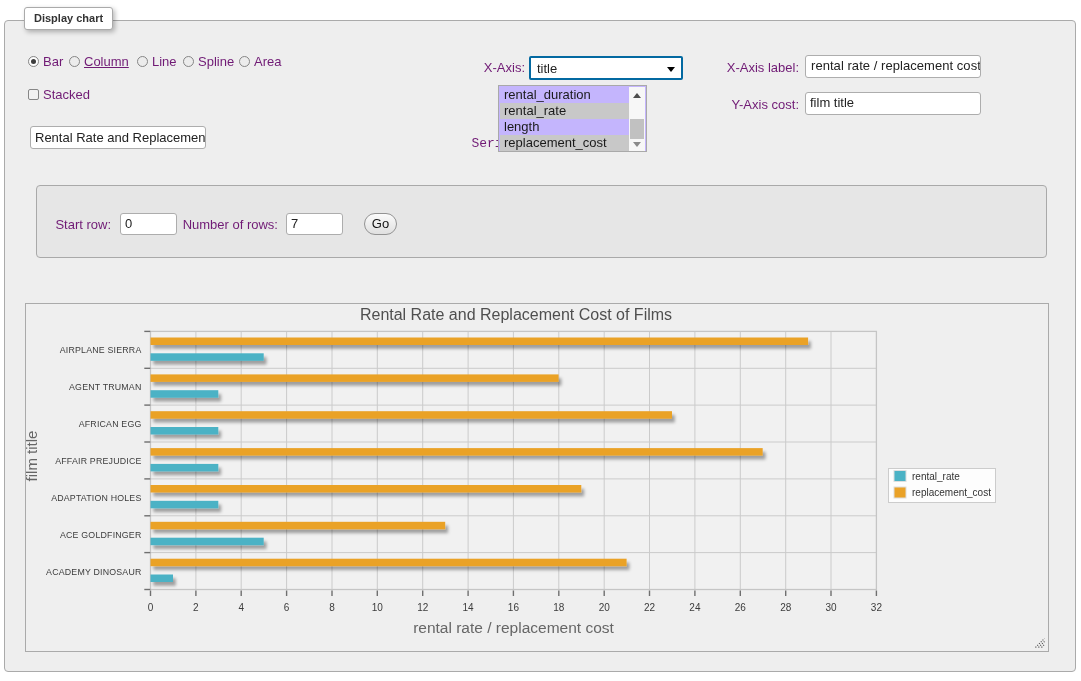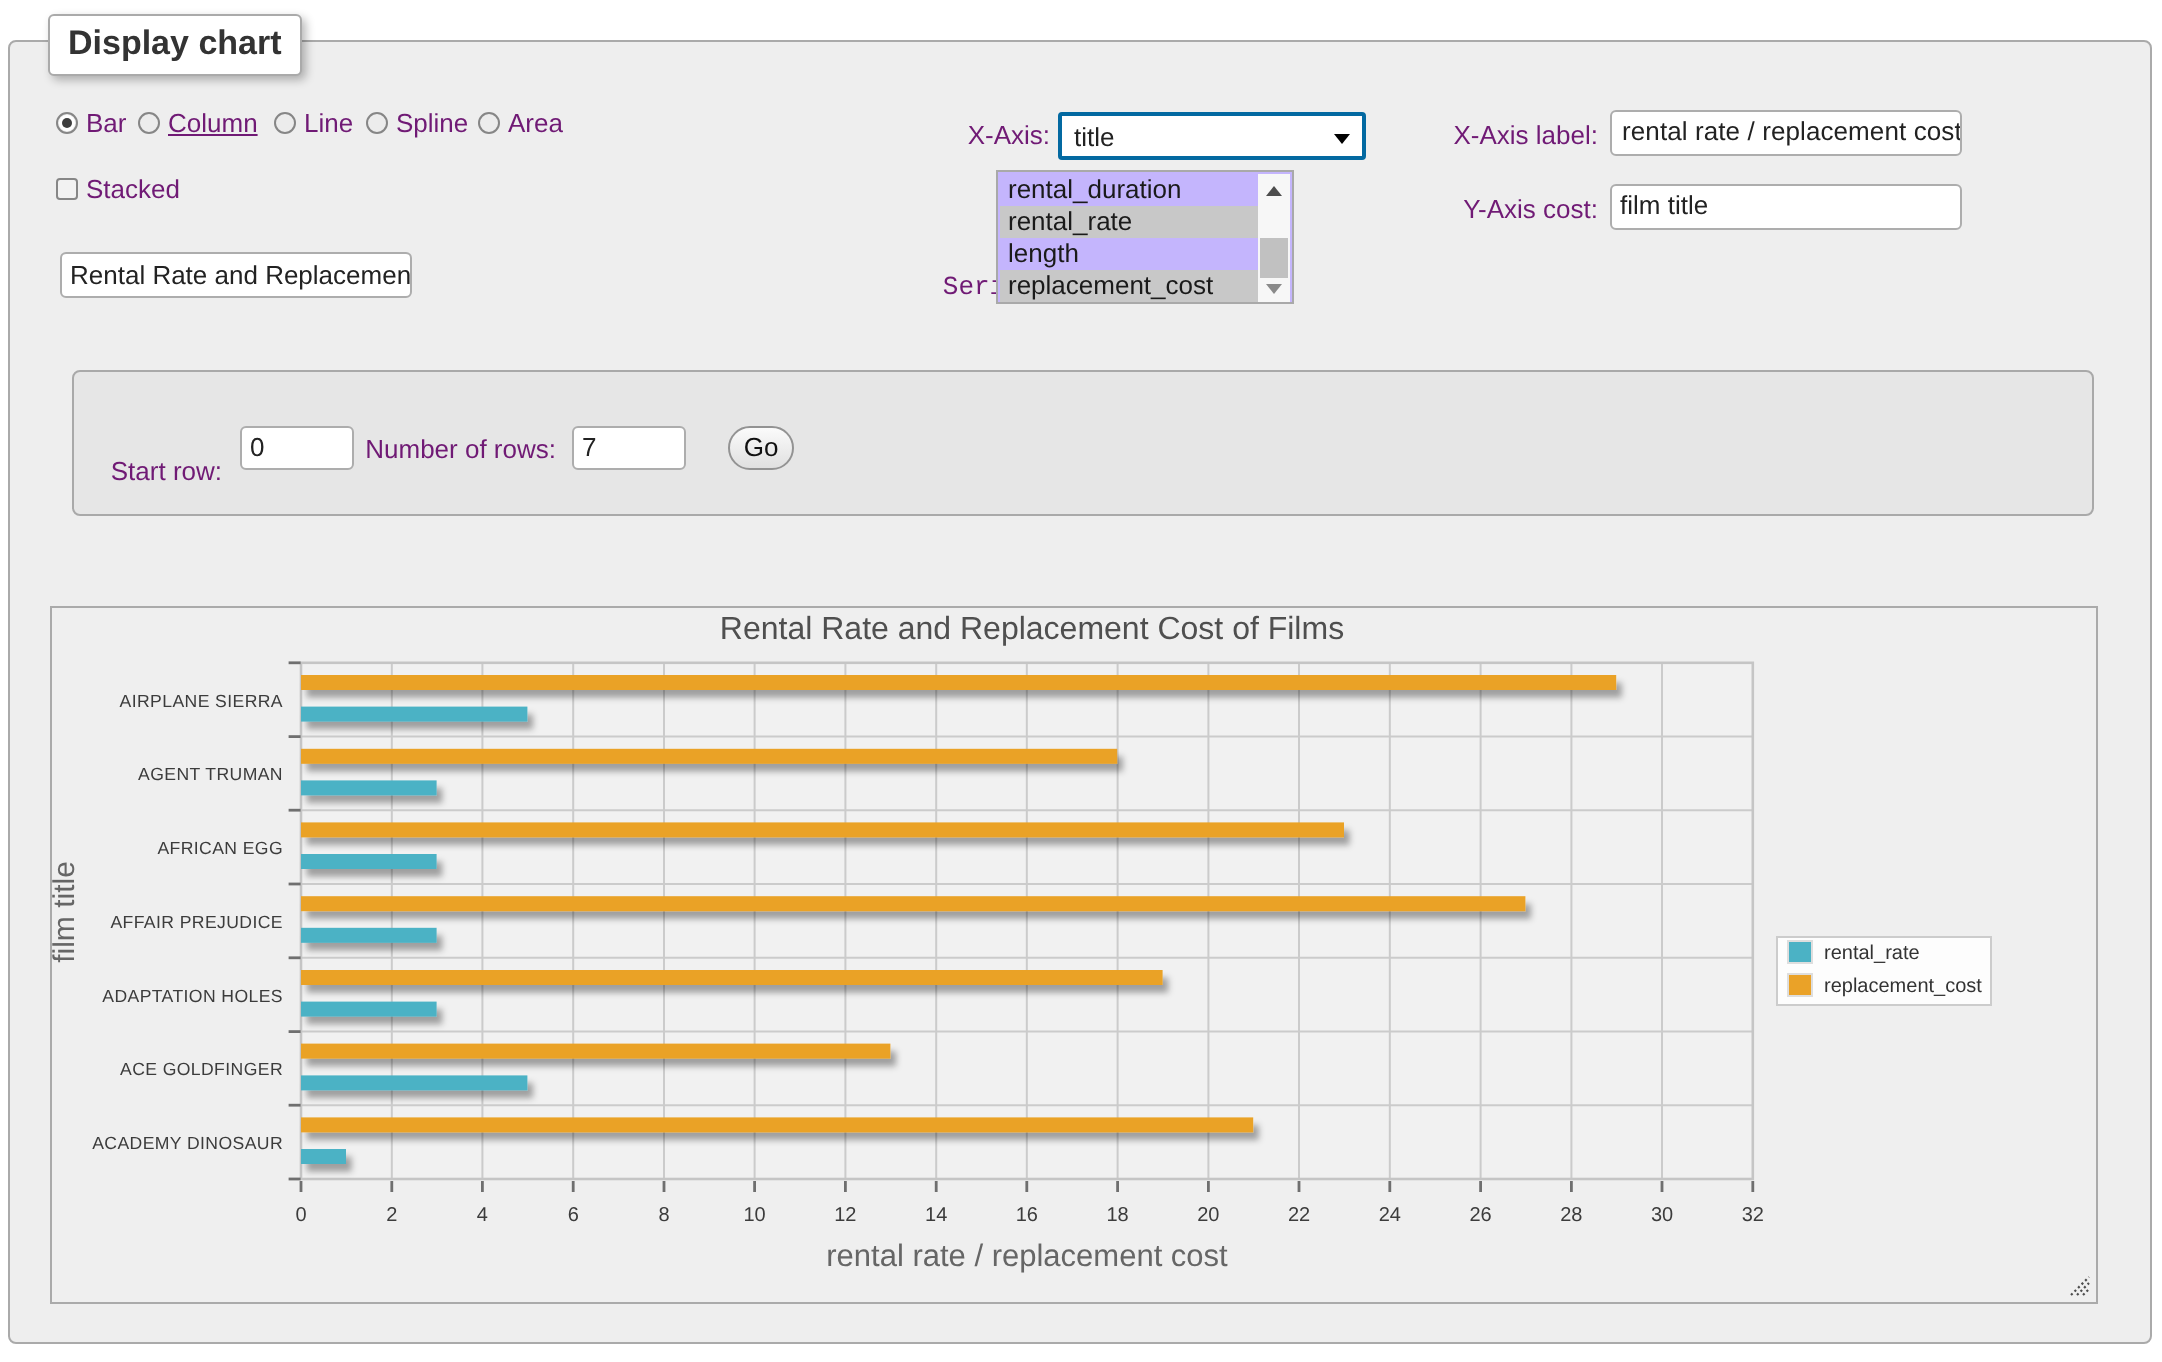--- a/index.html
+++ b/index.html
@@ -1,20 +1,20 @@
 <!DOCTYPE html>
 <html><head>
 <meta charset="utf-8">
 <style>
 html,body{margin:0;padding:0;background:#fff;width:1081px;height:681px;overflow:hidden;}
 *{box-sizing:border-box;}
 body{font-family:"Liberation Sans",sans-serif;font-size:13px;color:#333;}
 .abs{position:absolute;}
 #fieldset{left:4px;top:20px;width:1072px;height:652px;border:1px solid #aaa;border-radius:4px;background:#eee;}
-#legend{left:24px;top:7px;background:#fff;border:1px solid #aaa;border-radius:3px;padding:4px 9px 5px 9px;font-weight:bold;font-size:17px;color:#333;box-shadow:2px 2px 5px rgba(0,0,0,0.28);}
+#legend{left:24px;top:7px;background:#fff;border:1px solid #aaa;border-radius:3px;padding:4px 9px 5px 9px;font-weight:bold;font-size:11px;color:#333;box-shadow:2px 2px 5px rgba(0,0,0,0.28);}
 .lab{font-size:13px;color:#701a75;line-height:22px;white-space:nowrap;}
 .radio{width:11px;height:11px;border:1px solid #868686;border-radius:50%;background:#ececec;}
 .radio.on::after{content:"";position:absolute;left:2px;top:2px;width:5px;height:5px;border-radius:50%;background:#3d3d3d;box-shadow:0 0 0 1.5px #fff;}
 .checkbox{width:11px;height:11px;border:1px solid #868686;border-radius:2px;background:#f2f2f2;}
 .tinput{background:#fff;border:1px solid #adadad;border-radius:3px;overflow:hidden;white-space:nowrap;font-size:13px;color:#222;line-height:19px;padding:0 0 0 4px;}
 #xsel{left:529px;top:56px;width:154px;height:23.5px;background:#fff;border:2px solid #0369a1;border-radius:2px;}
 #xsel .txt{position:absolute;left:6px;top:0;line-height:21px;font-size:13px;color:#222;}
 #xsel .arr{position:absolute;right:6px;top:9px;width:0;height:0;border-left:4px solid transparent;border-right:4px solid transparent;border-top:5px solid #000;}
 #listbox{left:498px;top:85px;width:149px;height:67px;background:#c4b5fd;border:1px solid #a9a9a9;overflow:hidden;}
 .opt{position:absolute;left:1px;width:131px;height:16.5px;line-height:15.5px;padding-left:4px;font-size:13px;color:#1a1a1a;white-space:nowrap;}
@@ -66,21 +66,21 @@
       <span class="dn"></span>
     </div>
 </div>
 
 <span class="abs lab" style="left:700px;top:57px;width:99px;text-align:right;">X-Axis label:</span>
 <div class="abs tinput" style="left:805px;top:55px;width:176px;height:23px;padding-left:5px;letter-spacing:0.05px;">rental rate / replacement cost</div>
 <span class="abs lab" style="left:700px;top:94px;width:99px;text-align:right;">Y-Axis cost:</span>
 <div class="abs tinput" style="left:805px;top:92px;width:176px;height:22.5px;">film title</div>
 
 <div id="pbox" class="abs"></div>
-<span class="abs lab" style="left:40px;top:214px;width:71px;text-align:right;margin-top:11px;">Start row:</span>
+<span class="abs lab" style="left:40px;top:214px;width:71px;text-align:right;">Start row:</span>
 <div class="abs tinput" style="left:120px;top:213px;width:57px;height:22px;">0</div>
 <span class="abs lab" style="left:160px;top:214px;width:118px;text-align:right;">Number of rows:</span>
 <div class="abs tinput" style="left:286px;top:213px;width:57px;height:22px;">7</div>
 <div id="gobtn" class="abs">Go</div>
 
 <div id="chartbox" class="abs"></div>
 <svg class="abs" style="left:26px;top:304px;" width="1022" height="346" viewBox="0 0 1022 346">
   <defs>
     <filter id="bsh" x="-10%" y="-80%" width="130%" height="300%">
       <feDropShadow dx="2.8" dy="3.8" stdDeviation="1.7" flood-color="#000" flood-opacity="0.34"></feDropShadow>

